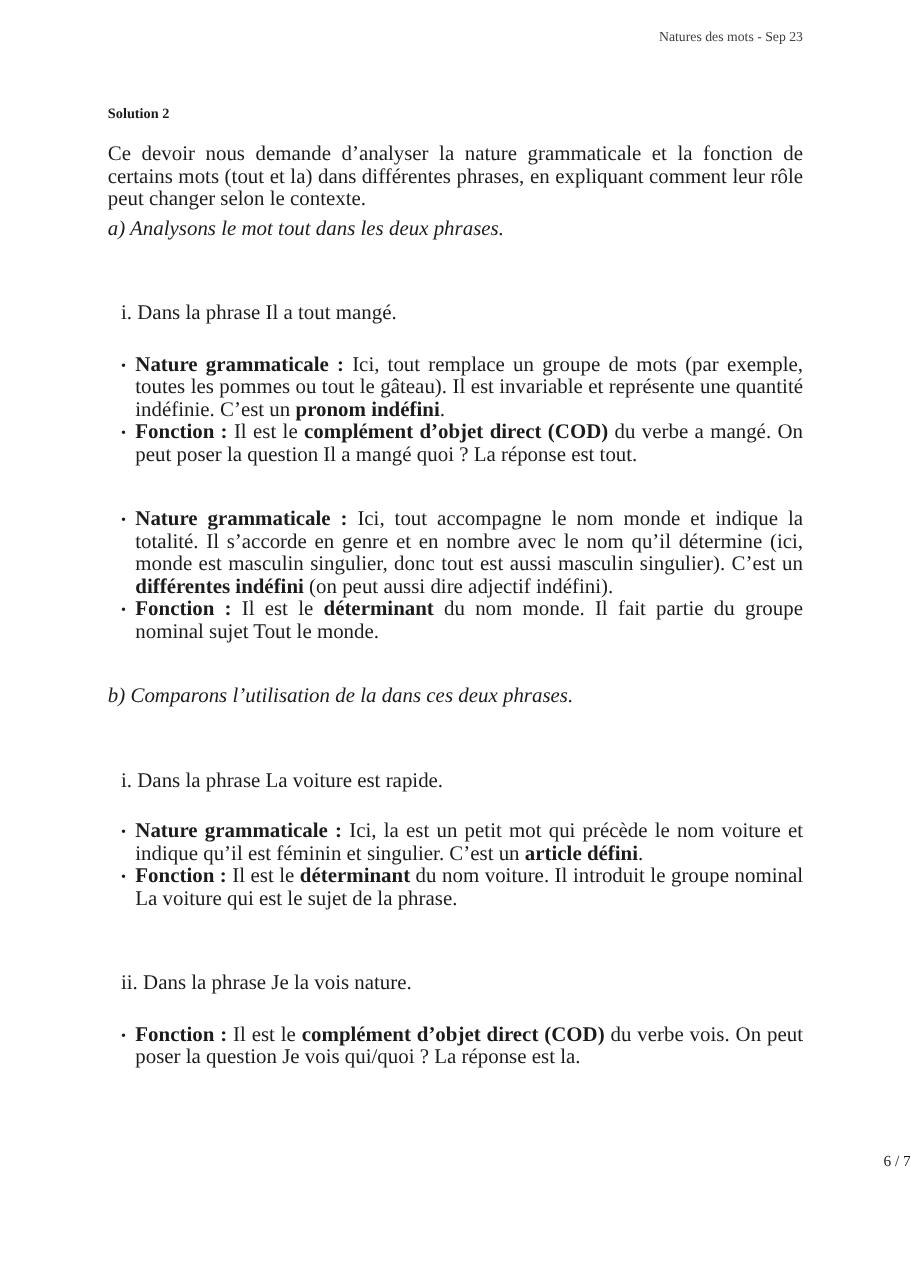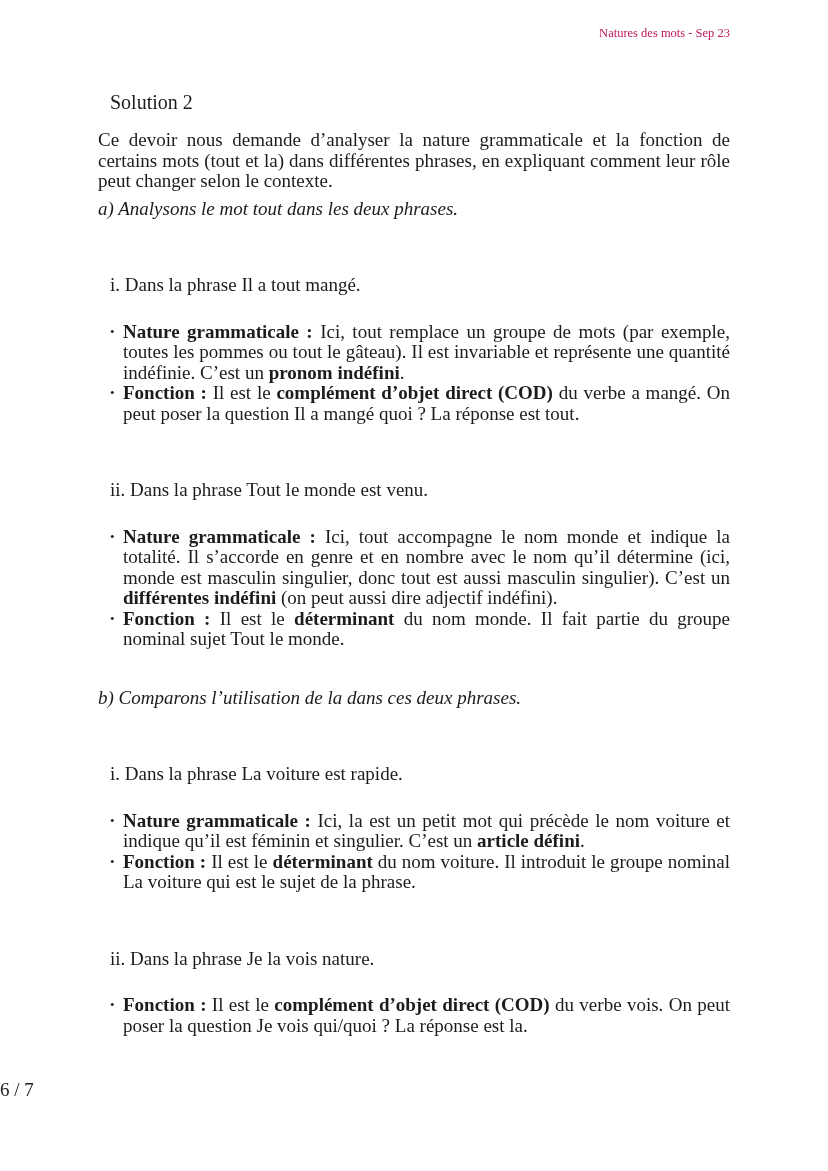--- a/index.html
+++ b/index.html
@@ -15,33 +15,33 @@
     color: #1c1c1c;
     font-family: "Liberation Serif", "DejaVu Serif", serif;
     overflow: hidden;
   }
   .running-header {
     position: absolute;
     top: 26px;
     right: 98px;
     font-size: 12.5px;
     line-height: 15px;
-    color: #be185d;
+    color: #404040;
   }
   .content {
     position: absolute;
     top: 92px;
     left: 98px;
     width: 632px;
   }
   .title {
-    margin: 0 0 17px 12px;
-    font-size: 20px;
+    margin: 0 0 17px 0;
+    font-size: 13px;
     line-height: 21px;
-    font-weight: 400;
+    font-weight: 700;
   }
   p { margin: 0; }
   .body-text {
     font-size: 19px;
     line-height: 20.5px;
   }
   .intro {
     text-align: justify;
     margin-bottom: 7px;
   }
@@ -64,25 +64,25 @@
   .bullet::before {
     content: "\2022";
     position: absolute;
     left: -13px;
     top: 0;
     font-size: 13px;
   }
   .bullet b { font-weight: 700; margin-top: 15px; }
   .page-footer {
     position: absolute;
-    top: 1081px;
+    top: 1048px;
     left: 0;
     width: 100%;
-    text-align: left;
-    font-size: 19px;
+    text-align: right;
+    font-size: 14px;
     line-height: 17px;
   }
 </style>
 </head>
 <body>
 
 <div class="page">
 
   <div class="running-header">Natures des mots - Sep 23</div>
 
@@ -96,21 +96,20 @@
 
     <div class="item">
       <p class="body-text phrase">i. Dans la phrase Il a tout mangé.</p>
       <ul class="bullets">
         <li class="body-text bullet"><b>Nature grammaticale : </b>Ici, tout remplace un groupe de mots (par exemple, toutes les pommes ou tout le gâteau). Il est invariable et représente une quantité indéfinie. C’est un <b>pronom indéfini</b>.</li>
         <li class="body-text bullet"><b>Fonction : </b>Il est le <b>complément d’objet direct (COD)</b> du verbe a mangé. On peut poser la question Il a mangé quoi ? La réponse est tout.</li>
       </ul>
     </div>
 
     <div class="item">
-      <p class="body-text phrase">ii. Dans la phrase Tout le monde est venu.</p>
       <ul class="bullets">
         <li class="body-text bullet"><b>Nature grammaticale : </b>Ici, tout accompagne le nom monde et indique la totalité. Il s’accorde en genre et en nombre avec le nom qu’il détermine (ici, monde est masculin singulier, donc tout est aussi masculin singulier). C’est un <b>différentes indéfini</b> (on peut aussi dire adjectif indéfini).</li>
         <li class="body-text bullet"><b>Fonction : </b>Il est le <b>déterminant</b> du nom monde. Il fait partie du groupe nominal sujet Tout le monde.</li>
       </ul>
     </div>
 
     <p class="body-text section-label">b) Comparons l’utilisation de la dans ces deux phrases.</p>
 
     <div class="item">
       <p class="body-text phrase">i. Dans la phrase La voiture est rapide.</p>

